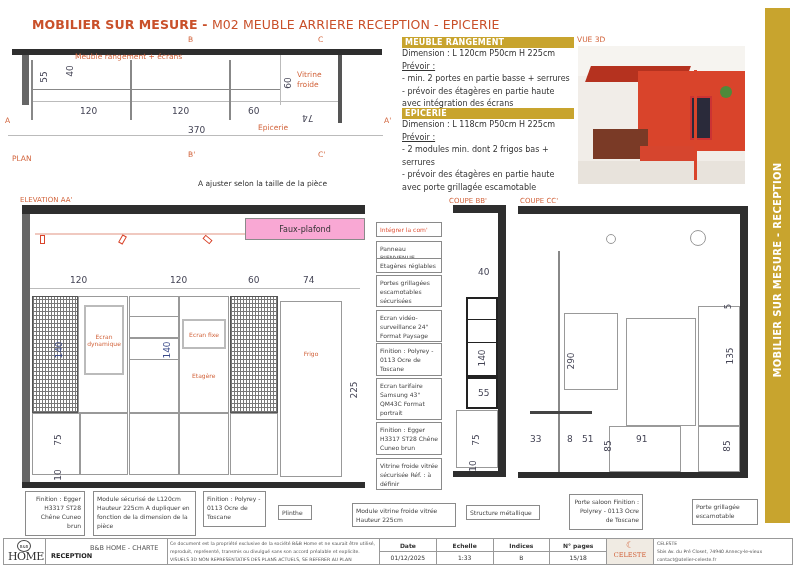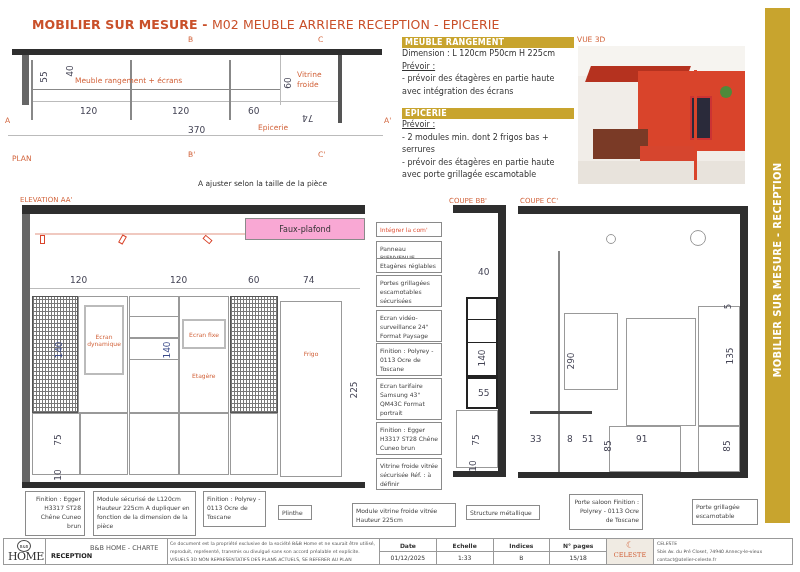--- a/index.html
+++ b/index.html
@@ -44,21 +44,21 @@
   <div class="abs line" style="left:31px;top:20px;width:2px;height:60px;"></div>
   <div class="abs thin" style="left:280px;top:15px;width:1px;height:50px;"></div>
 
   <div class="abs sm orange" style="left:188px;top:-5px;">B</div>
   <div class="abs sm orange" style="left:318px;top:-5px;">C</div>
   <div class="abs sm orange" style="left:188px;top:110px;">B'</div>
   <div class="abs sm orange" style="left:318px;top:110px;">C'</div>
   <div class="abs sm orange" style="left:5px;top:76px;">A</div>
   <div class="abs sm orange" style="left:384px;top:76px;">A'</div>
 
-  <div class="abs sm orange" style="left:75px;top:36px;">Meuble rangement + écrans</div>
+  <div class="abs sm orange" style="left:75px;top:12px;">Meuble rangement + écrans</div>
   <div class="abs sm orange" style="left:297px;top:30px;width:40px;line-height:10px;">Vitrine froide</div>
   <div class="abs sm orange" style="left:258px;top:83px;">Epicerie</div>
 
   <div class="abs dim" style="left:80px;top:66px;">120</div>
   <div class="abs dim" style="left:172px;top:66px;">120</div>
   <div class="abs dim" style="left:248px;top:66px;">60</div>
   <div class="abs dim" style="left:302px;top:73px;transform:rotate(180deg);">74</div>
   <div class="abs dim" style="left:188px;top:85px;">370</div>
   <div class="abs dimv" style="left:38px;top:32px;">55</div>
   <div class="abs dimv" style="left:64px;top:26px;">40</div>
@@ -66,24 +66,26 @@
   <div class="abs thin" style="left:8px;top:95px;width:375px;height:1px;"></div>
 
   <div class="abs sm orange" style="left:12px;top:114px;">PLAN</div>
 </div>
 <div class="abs sm" style="left:198px;top:179px;color:#333;">A ajuster selon la taille de la pièce</div>
 
 <div class="abs" style="left:402px;top:37px;width:172px;">
   <div class="spec-head">MEUBLE RANGEMENT</div>
   <div class="spec-text">Dimension : L 120cm P50cm H 225cm</div>
   <div class="spec-text u">Prévoir :</div>
+  <div class="spec-text">- min. 2 portes en partie basse + serrures</div>
   <div class="spec-text">- prévoir des étagères en partie haute avec intégration des écrans</div>
 </div>
 <div class="abs" style="left:402px;top:108px;width:172px;">
   <div class="spec-head">EPICERIE</div>
+  <div class="spec-text">Dimension : L 118cm P50cm H 225cm</div>
   <div class="spec-text u">Prévoir :</div>
   <div class="spec-text">- 2 modules min. dont 2 frigos bas + serrures</div>
   <div class="spec-text">- prévoir des étagères en partie haute avec porte grillagée escamotable</div>
 </div>
 
 <div class="abs sm orange" style="left:577px;top:35px;">VUE 3D</div>
 <div class="abs" style="left:578px;top:46px;width:167px;height:138px;background:#f1ede8;overflow:hidden;">
   <div class="abs" style="left:0;top:0;width:167px;height:30px;background:#f6f4f0;"></div>
   <div class="abs" style="left:10px;top:20px;width:100px;height:16px;background:#b5321f;transform:skewX(-20deg);"></div>
   <div class="abs" style="left:60px;top:25px;width:107px;height:80px;background:#d9442b;"></div>

